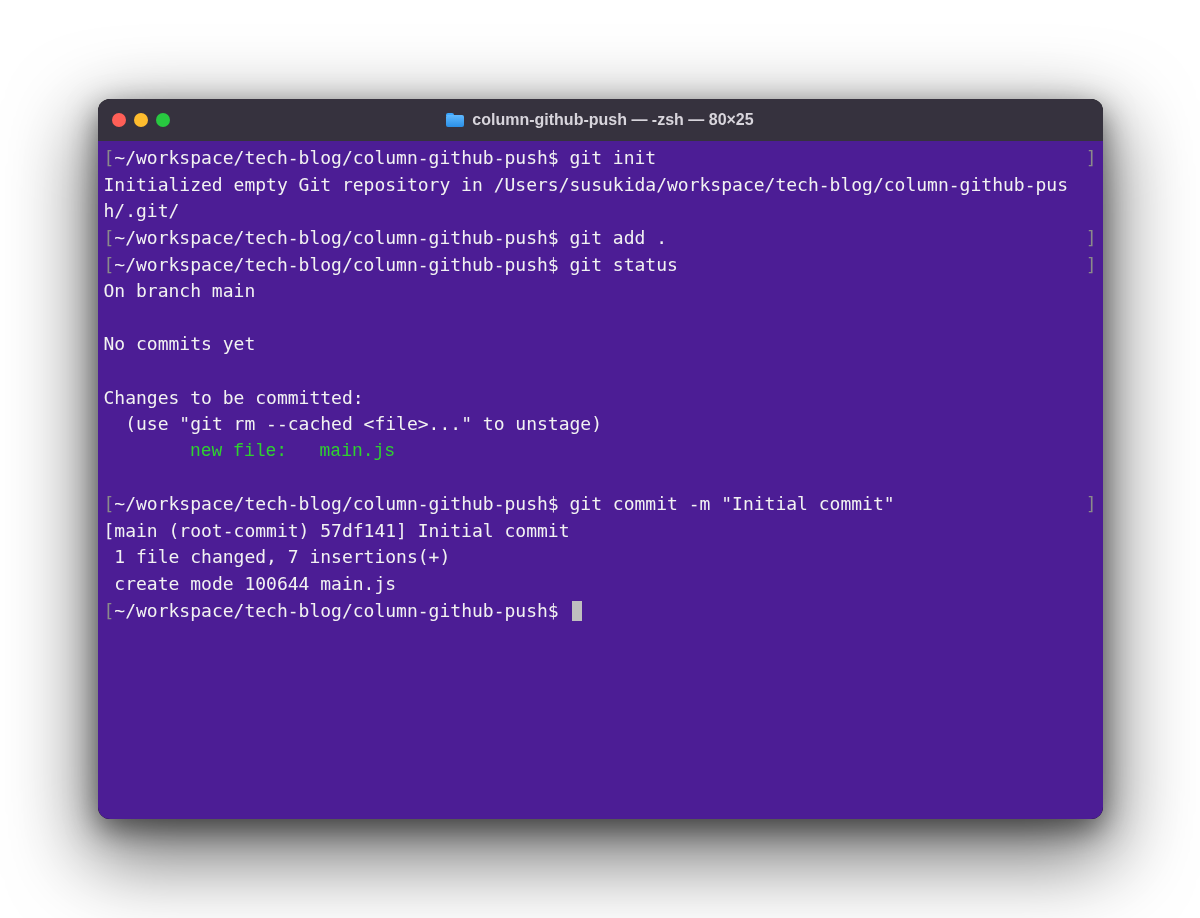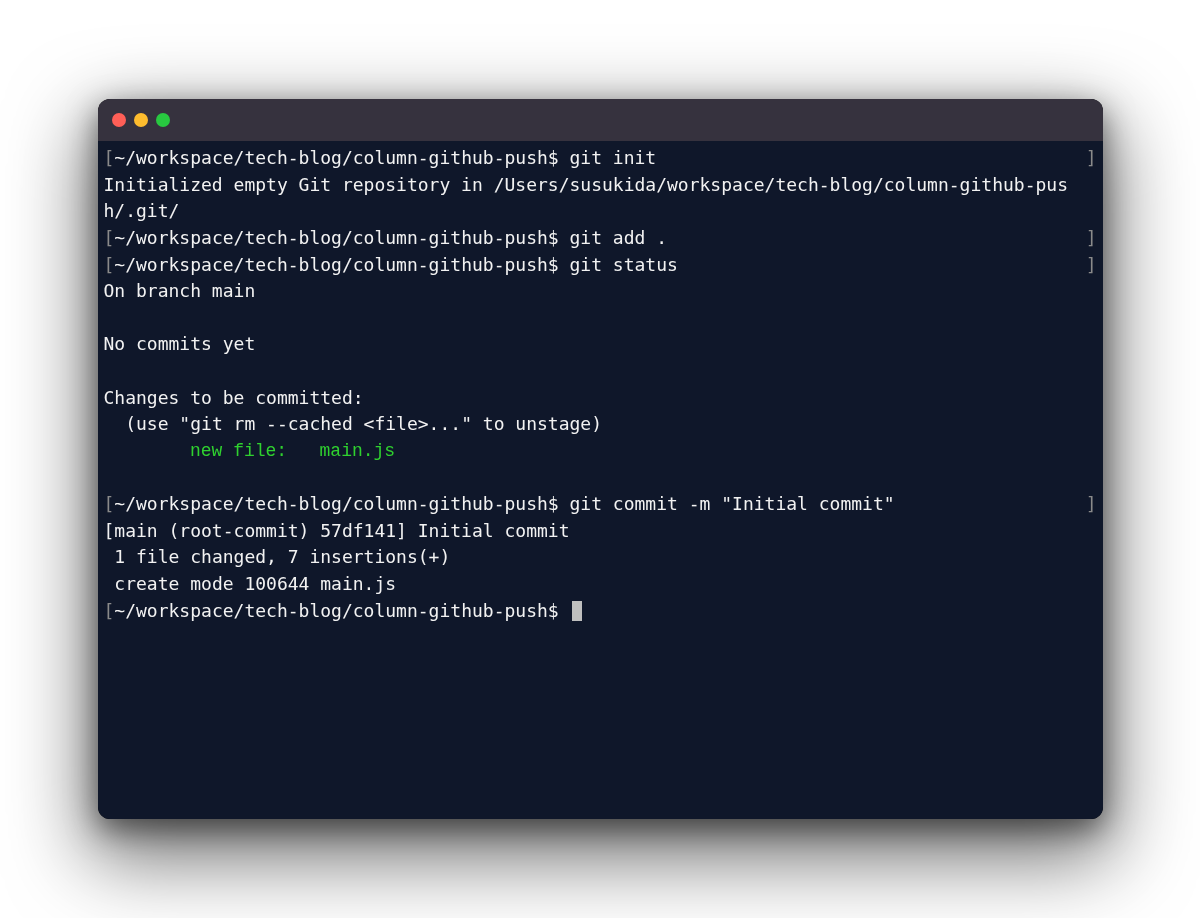--- a/index.html
+++ b/index.html
@@ -76,21 +76,21 @@
     .folder-icon::after {
       content: "";
       position: absolute;
       top: 2px; left: 0;
       width: 18px; height: 12px;
       background: linear-gradient(#5fb9ff, #2a8fe6);
       border-radius: 2px;
     }
     .terminal-body {
       flex: 1;
-      background: #0f172a;
+      background: #4c1d95;
       padding: 4px 6px;
       font-size: 18px;
       line-height: 1.48;
       color: #f2f2f2;
       white-space: pre;
       overflow: hidden;
     }
     .line { white-space: pre-wrap; word-break: break-all; }
     .dim-bracket { color: #8a8a8a; }
     .green { color: #2fd12f; font-family: Liberation Mono, monospace; }
@@ -110,15 +110,19 @@
 </head>
 <body>
 
 <div class="terminal-window">
   <div class="titlebar">
     <div class="traffic-lights">
       <div class="traffic-light tl-close"></div>
       <div class="traffic-light tl-min"></div>
       <div class="traffic-light tl-max"></div>
     </div>
+    <div class="title-wrap">
+      <span class="folder-icon"></span>
+      <span class="title-text">column-github-push — -zsh — 80×25</span>
+    </div>
   </div>
   <div class="terminal-body" id="terminal-body"><div class="line"><span class="dim-bracket">[</span><span>~/workspace/tech-blog/column-github-push$ </span><span>git init</span><span class="prompt-right-bracket">]</span></div><div class="line">Initialized empty Git repository in /Users/susukida/workspace/tech-blog/column-github-push/.git/</div><div class="line"><span class="dim-bracket">[</span><span>~/workspace/tech-blog/column-github-push$ </span><span>git add .</span><span class="prompt-right-bracket">]</span></div><div class="line"><span class="dim-bracket">[</span><span>~/workspace/tech-blog/column-github-push$ </span><span>git status</span><span class="prompt-right-bracket">]</span></div><div class="line">On branch main</div><div class="line">&nbsp;</div><div class="line">No commits yet</div><div class="line">&nbsp;</div><div class="line">Changes to be committed:</div><div class="line">  (use "git rm --cached &lt;file&gt;..." to unstage)</div><div class="line green">        new file:   main.js</div><div class="line">&nbsp;</div><div class="line"><span class="dim-bracket">[</span><span>~/workspace/tech-blog/column-github-push$ </span><span>git commit -m "Initial commit"</span><span class="prompt-right-bracket">]</span></div><div class="line">[main (root-commit) 57df141] Initial commit</div><div class="line"> 1 file changed, 7 insertions(+)</div><div class="line"> create mode 100644 main.js</div><div class="line"><span class="dim-bracket">[</span><span>~/workspace/tech-blog/column-github-push$ </span><span class="cursor"></span></div></div>
 </div>
 
 </body></html>

